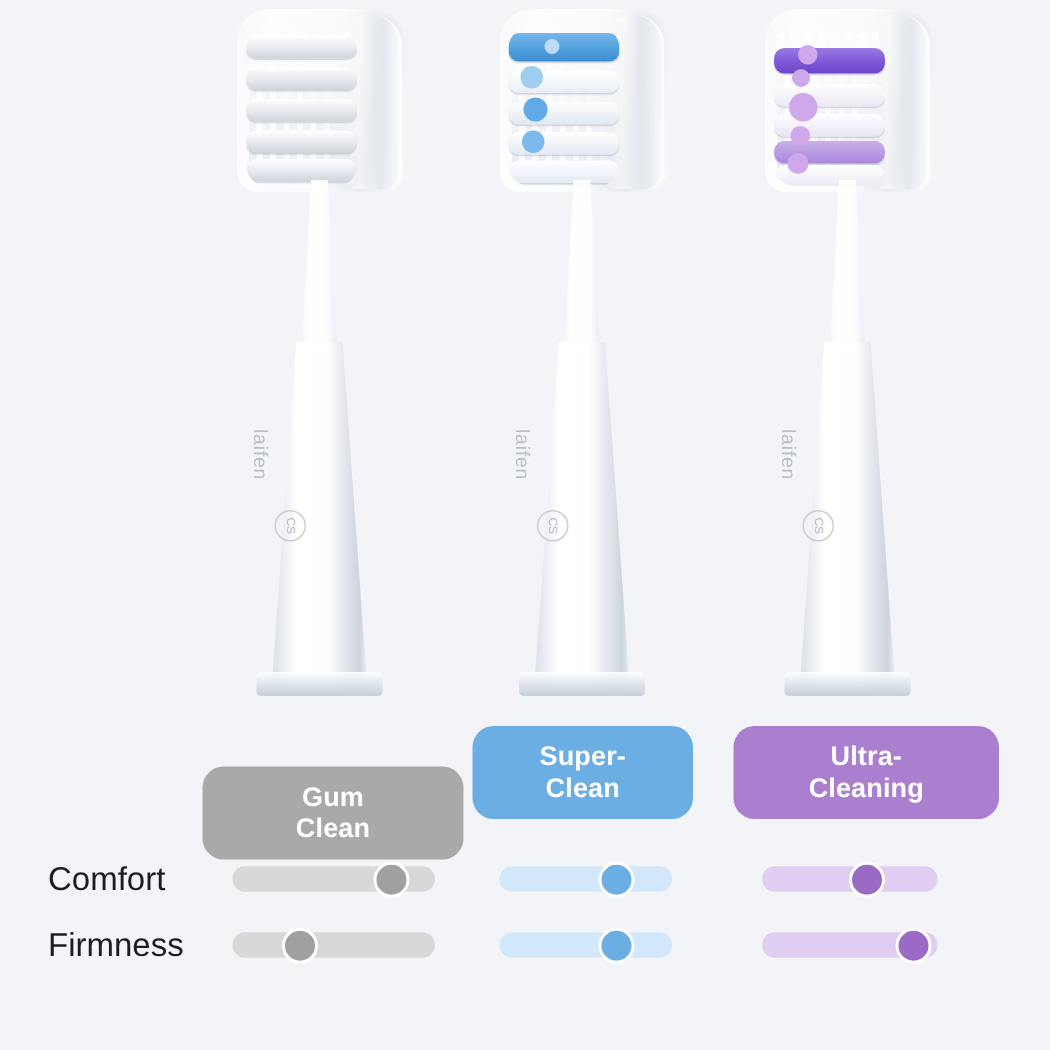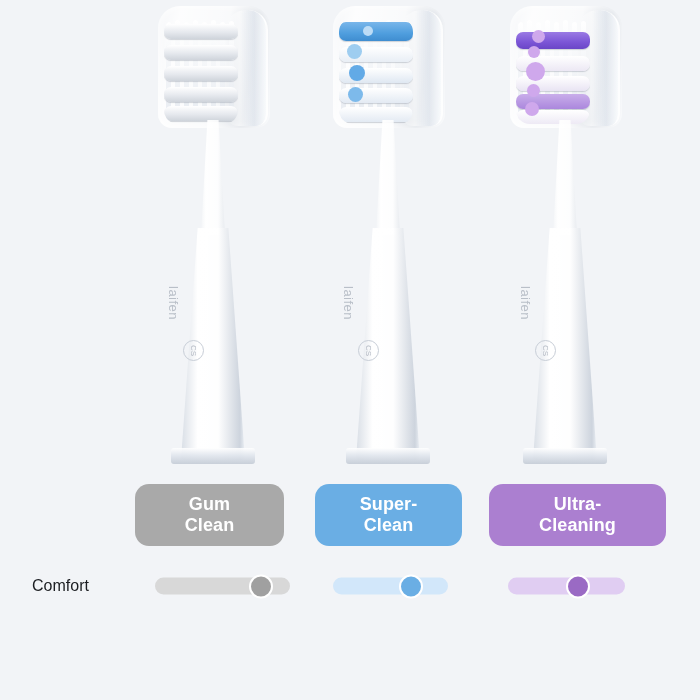--- a/index.html
+++ b/index.html
@@ -195,41 +195,41 @@
     color: #ffffff;
     font-size: 18px;
     font-weight: bold;
     line-height: 1.18;
     text-align: center;
     display: flex;
     align-items: center;
     justify-content: center;
     letter-spacing: 0.1px;
   }
-  .pill-gum        { left: 135px; width: 149px; }
+  .pill-gum        { left: 135px; width: 174px; margin-top: 27px; }
   .pill-superclean { left: 315px; width: 147px; }
   .pill-ultra      { left: 489px; width: 177px; }
 
   
   .attr-table {
     position: absolute;
     top: 564px;
     left: 0;
     width: 700px;
   }
   .attr-row {
     position: relative;
     height: 44px;
   }
   .attr-label {
     position: absolute;
     left: 32px;
     top: 50%;
     transform: translateY(-50%);
-    font-size: 16px;
+    font-size: 22px;
     color: #1b1d21;
     white-space: nowrap;
   }
   .slider {
     position: absolute;
     top: 50%;
     transform: translateY(-50%);
     height: 17px;
     border-radius: 9px;
   }
@@ -376,14 +376,26 @@
       </div>
       <div class="slider col-superclean" style="background: rgb(210, 231, 250);">
         <div class="knob" style="background: rgb(106, 174, 228); left: 78.43px;"></div>
       </div>
       <div class="slider col-ultra" style="background: rgb(224, 205, 242);">
         <div class="knob" style="background: rgb(154, 106, 196); left: 69.66px;"></div>
       </div>
     </div>
 
 
+    <div class="attr-row">
+      <div class="attr-label">Firmness</div>
+      <div class="slider col-gum" style="background: rgb(216, 216, 216);">
+        <div class="knob" style="background: rgb(160, 160, 160); left: 45.3px;"></div>
+      </div>
+      <div class="slider col-superclean" style="background: rgb(210, 231, 250);">
+        <div class="knob" style="background: rgb(106, 174, 228); left: 78.43px;"></div>
+      </div>
+      <div class="slider col-ultra" style="background: rgb(224, 205, 242);">
+        <div class="knob" style="background: rgb(154, 106, 196); left: 101.28px;"></div>
+      </div>
+    </div>
   </div>
 </div>
 
 </body></html>

